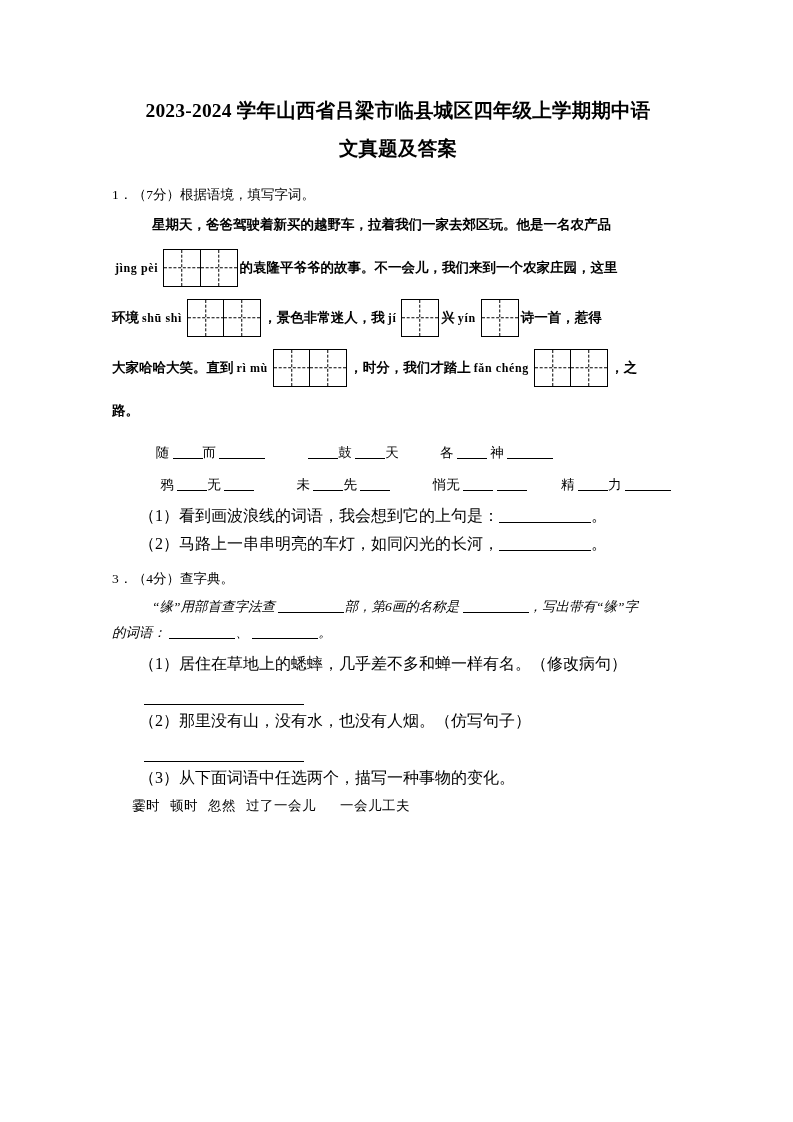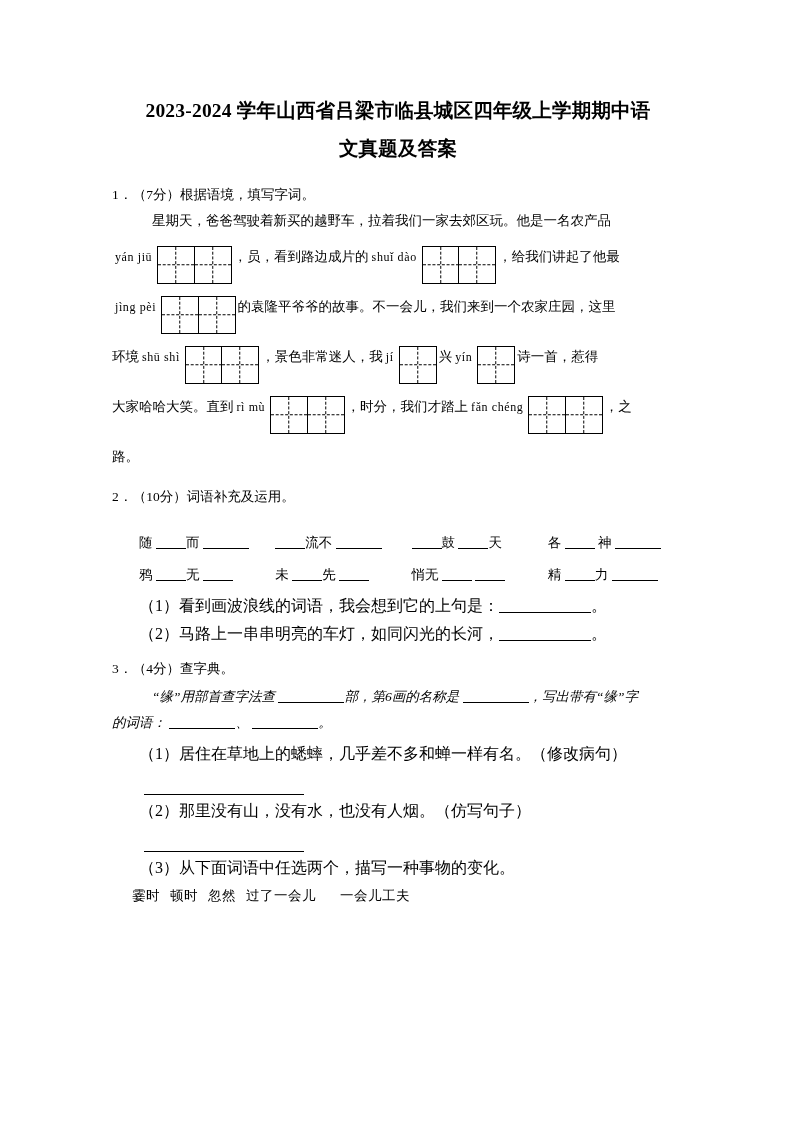--- a/index.html
+++ b/index.html
@@ -58,24 +58,25 @@
   .q-body {
     font-size: 13.5px;
     line-height: 26px;
   }
   .indent2 { padding-left: 27px; }
 
   
   .passage { font-size: 13.5px; }
   .p-row {
     display: flex;
-    align-items: flex-start;
+    align-items: center;
     min-height: 30px;
     margin-bottom: 6px;
     white-space: nowrap;
+    font-weight: bold;
   }
   .p-row.tall { min-height: 44px; }
   .p-txt { line-height: 22px; }
   .pinyin {
     font-family: "Liberation Serif", "DejaVu Serif", serif;
     font-size: 12px;
     letter-spacing: 0.6px;
     line-height: 22px;
     padding: 0 3px;
   }
@@ -119,23 +120,24 @@
     height: 14px;
     vertical-align: -2px;
   }
   .b-md { width: 30px; }
   .b-lg { width: 46px; }
   .b-xl { width: 66px; }
   .b-xxl { width: 92px; }
 
   
   .idiom-grid {
-    margin-top: 18px;
+    margin-top: 12px;
     font-size: 13.5px;
     line-height: 30px;
+    text-align: center;
   }
   .idiom-row {
     display: flex;
     margin-bottom: 2px;
   }
   .idiom-cell {
     width: 143px;
     white-space: nowrap;
   }
 
@@ -174,34 +176,20 @@
 
     <div class="q-block">
       <div class="q-stem">
         <span class="q-num">1．</span><span>（7分）</span><span>根据语境，填写字词。</span>
       </div>
       <div class="q-body passage">
         <div class="p-row" style="padding-left:40px;">
           <span class="p-txt">星期天，爸爸驾驶着新买的越野车，拉着我们一家去郊区玩。他是一名农产品</span>
         </div>
 
-        <div class="p-row tall">
-          <span class="pinyin">yán jiū</span>
-          <span class="tzg">
-              <span class="cell"></span>
-              <span class="cell"></span>
-            </span>
-          <span class="p-txt">，员，看到路边成片的</span>
-          <span class="pinyin">shuǐ dào</span>
-          <span class="tzg">
-              <span class="cell"></span>
-              <span class="cell"></span>
-            </span>
-          <span class="p-txt">，给我们讲起了他最</span>
-        </div>
 
         <div class="p-row tall">
           <span class="pinyin">jìng pèi</span>
           <span class="tzg">
               <span class="cell"></span>
               <span class="cell"></span>
             </span>
           <span class="p-txt">的袁隆平爷爷的故事。不一会儿，我们来到一个农家庄园，这里</span>
         </div>
 
@@ -241,28 +229,24 @@
           <span class="p-txt">，之</span>
         </div>
 
         <div class="p-row">
           <span class="p-txt">路。</span>
         </div>
       </div>
     </div>
 
     <div class="q-block">
-      <div class="q-stem">
-        <span class="q-num">2．</span><span>（10分）</span><span>词语补充及运用。</span>
-      </div>
 
       <div class="idiom-grid indent2">
         <div class="idiom-row">
           <span class="idiom-cell"><span>随</span> <span class="blank b-md"></span><span>而</span> <span class="blank b-lg"></span></span>
-          <span class="idiom-cell"><span class="blank b-md"></span><span>流不</span> <span class="blank b-lg"></span></span>
           <span class="idiom-cell"><span class="blank b-md"></span><span>鼓</span> <span class="blank b-md"></span><span>天</span></span>
           <span class="idiom-cell"><span>各</span> <span class="blank b-md"></span> <span>神</span> <span class="blank b-lg"></span></span>
         </div>
         <div class="idiom-row">
           <span class="idiom-cell"><span>鸦</span> <span class="blank b-md"></span><span>无</span> <span class="blank b-md"></span></span>
           <span class="idiom-cell"><span>未</span> <span class="blank b-md"></span><span>先</span> <span class="blank b-md"></span></span>
           <span class="idiom-cell"><span>悄无</span> <span class="blank b-md"></span> <span class="blank b-md"></span></span>
           <span class="idiom-cell"><span>精</span> <span class="blank b-md"></span><span>力</span> <span class="blank b-lg"></span></span>
         </div>
       </div>

